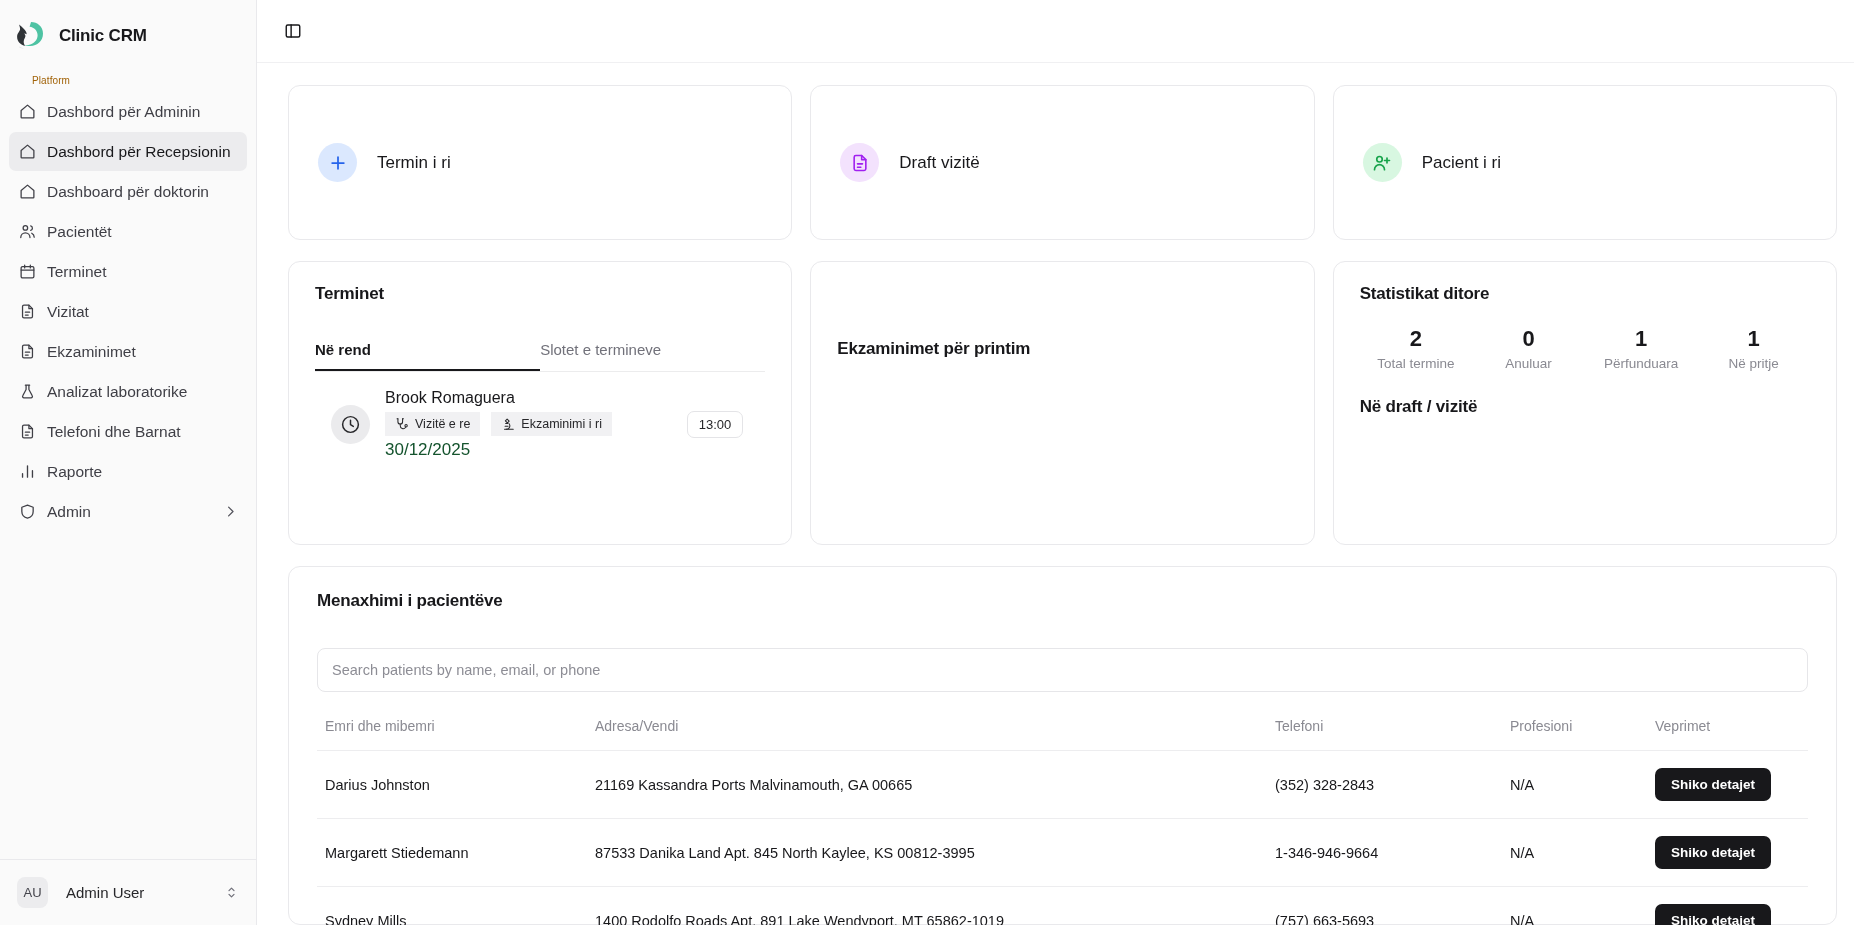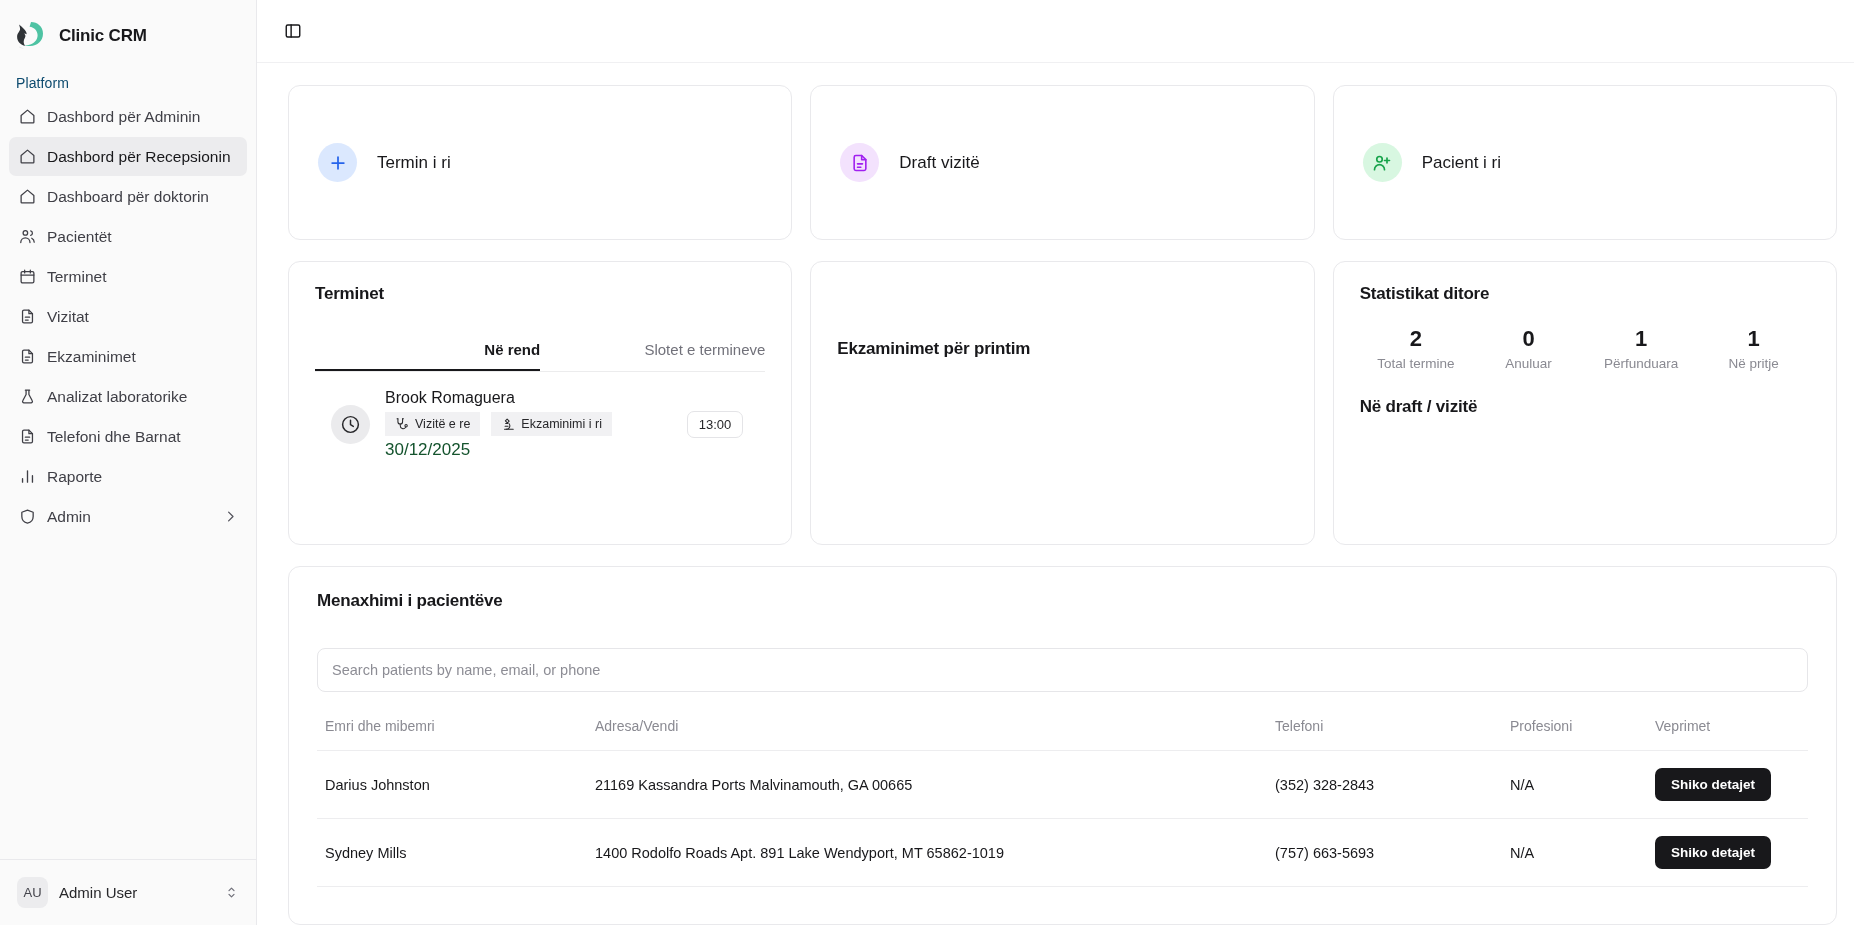--- a/index.html
+++ b/index.html
@@ -29,23 +29,24 @@
   }
   .brand-logo {
     width: 34px; height: 34px;
     position: relative; flex: 0 0 34px;
   }
   .brand-name {
     font-size: 17px; font-weight: 700; letter-spacing: -0.2px;
     color: #18181b;
   }
   .nav-section-label {
-    font-size: 14px; color: #0c4a6e;
+    font-size: 10px; color: #a16207;
     padding: 12px 16px 6px 16px;
     letter-spacing: 0.1px;
+    margin-left: 16px;
   }
   .nav {
     padding: 0 9px;
     display: flex; flex-direction: column; gap: 1px;
   }
   .nav-item {
     display: flex; align-items: center; gap: 11px;
     height: 39px;
     padding: 0 9px;
     border-radius: 7px;
@@ -68,21 +69,21 @@
     color:#52525b;
   }
   .nav-chevron svg { width: 15px; height: 15px; }
 
   .sidebar-footer {
     margin-top: auto;
     border-top: 1px solid #e9e9ec;
     padding: 10px 9px;
   }
   .user-row {
-    display: flex; align-items: center; gap: 11px;
+    display: flex; align-items: center; gap: 18px;
     padding: 7px 8px;
     border-radius: 8px; cursor: pointer;
   }
   .avatar {
     width: 31px; height: 31px; border-radius: 8px;
     background: #ececee; color: #44444c;
     display: flex; align-items: center; justify-content: center;
     font-size: 13px; font-weight: 500; flex: 0 0 31px;
   }
   .user-name { font-size: 15px; color: #27272a; }
@@ -140,21 +141,21 @@
   
   .panel-row { display: flex; gap: 18px; }
   .panel { flex: 1; height: 284px; padding: 22px 26px; position: relative; }
   .panel-title { font-size: 17px; font-weight: 700; color: #18181b; letter-spacing: -0.2px; }
 
   .tabs {
     display: flex; margin-top: 26px;
     border-bottom: 1px solid #ececed;
   }
   .tab {
-    flex: 1; text-align: right;
+    flex: 1; text-align: left;
     padding: 11px 0 13px 0;
     font-size: 15px; color: #71717a; cursor: pointer;
   }
   .tab.active { color: #18181b; font-weight: 700; box-shadow: inset 0 -2px 0 0 #18181b; }
 
   .appt {
     display: flex; align-items: center; gap: 15px;
     padding: 17px 0 0 16px;
   }
   .appt-ico {
@@ -517,20 +518,29 @@
             <tr>
               <td>Darius Johnston</td>
               <td>21169 Kassandra Ports Malvinamouth, GA 00665</td>
               <td>(352) 328-2843</td>
               <td>N/A</td>
               <td>
                 <button class="btn-dark">Shiko detajet</button>
               </td>
             </tr>
             <tr>
+              <td>Margarett Stiedemann</td>
+              <td>87533 Danika Land Apt. 845 North Kaylee, KS 00812-3995</td>
+              <td>1-346-946-9664</td>
+              <td>N/A</td>
+              <td>
+                <button class="btn-dark">Shiko detajet</button>
+              </td>
+            </tr>
+            <tr>
               <td>Sydney Mills</td>
               <td>1400 Rodolfo Roads Apt. 891 Lake Wendyport, MT 65862-1019</td>
               <td>(757) 663-5693</td>
               <td>N/A</td>
               <td>
                 <button class="btn-dark">Shiko detajet</button>
               </td>
             </tr>
           </tbody>
         </table>

